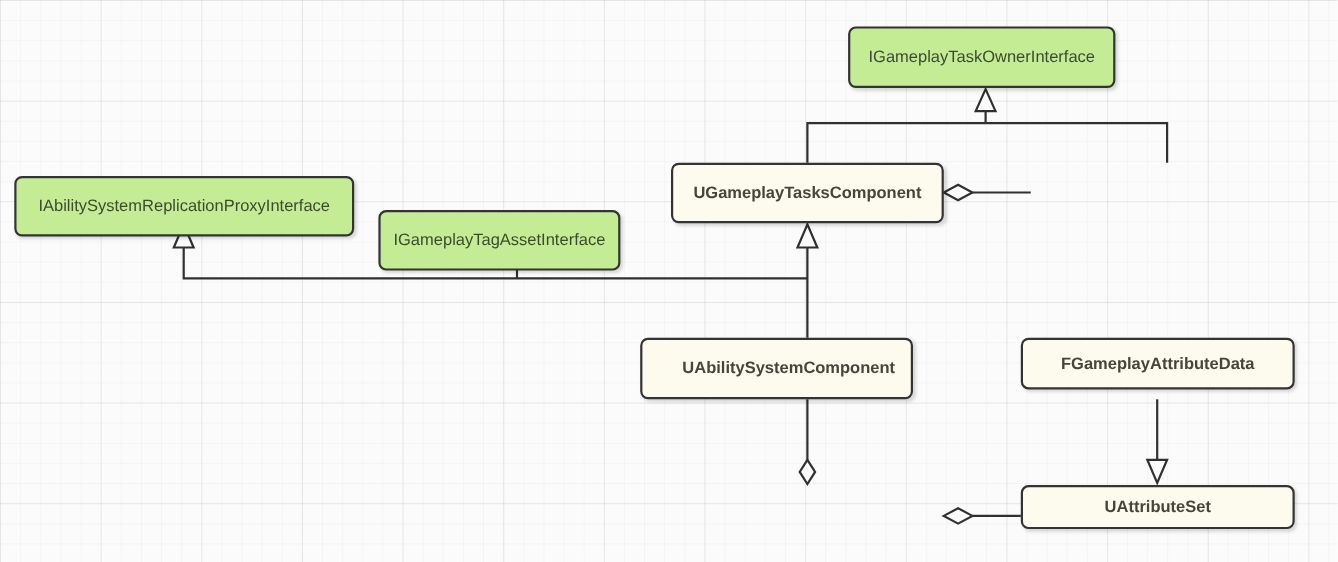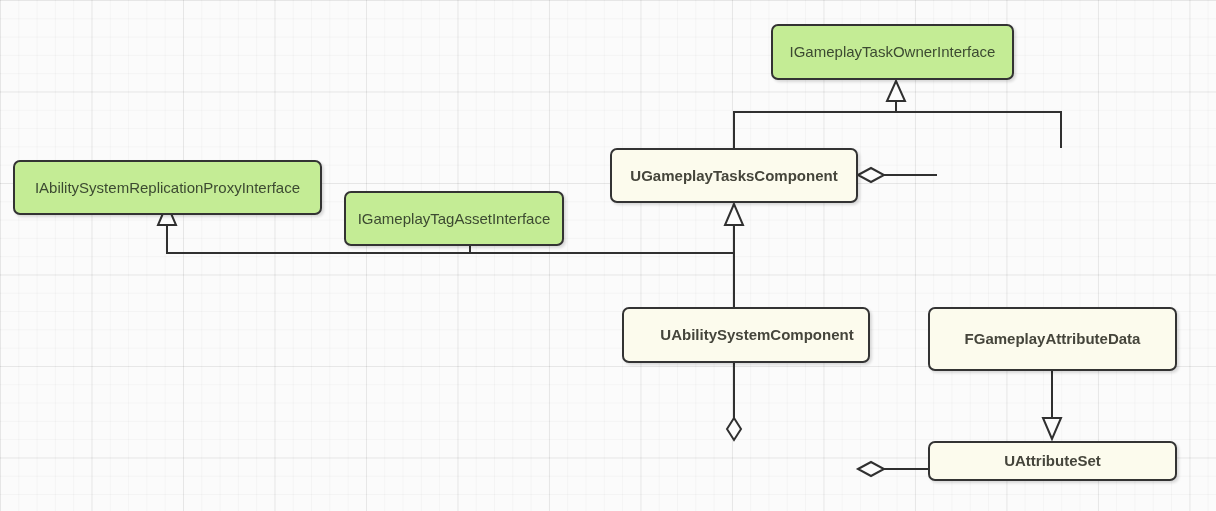--- a/index.html
+++ b/index.html
@@ -103,20 +103,20 @@
 
   <div class="node interface" style="left:771px; top:24px; width:243px; height:56px;">IGameplayTaskOwnerInterface</div>
 
   <div class="node interface" style="left:13px; top:148px; width:309px; height:55px;margin-top:12px;">IAbilitySystemReplicationProxyInterface</div>
 
   <div class="node interface" style="left:344px; top:148px; width:220px; height:55px;margin-top:43px;">IGameplayTagAssetInterface</div>
 
   <div class="node klass" style="left:610px; top:148px; width:248px; height:55px;">UGameplayTasksComponent</div>
 
 
-  <div class="node klass" style="left:622px; top:307px; width:248px; height:56px;padding-left:22px;">UAbilitySystemComponent</div>
+  <div class="node klass" style="left:582px; top:307px; width:248px; height:56px;padding-left:22px;">UAbilitySystemComponent</div>
 
-  <div class="node klass" style="left:928px; top:307px; width:249px; height:64px;text-align:right;">FGameplayAttributeData</div>
+  <div class="node klass" style="left:928px; top:307px; width:249px; height:47px;text-align:right;">FGameplayAttributeData</div>
 
 
   <div class="node klass" style="left:928px; top:441px; width:249px; height:40px;">UAttributeSet</div>
 
 </div>
 
 </body></html>

